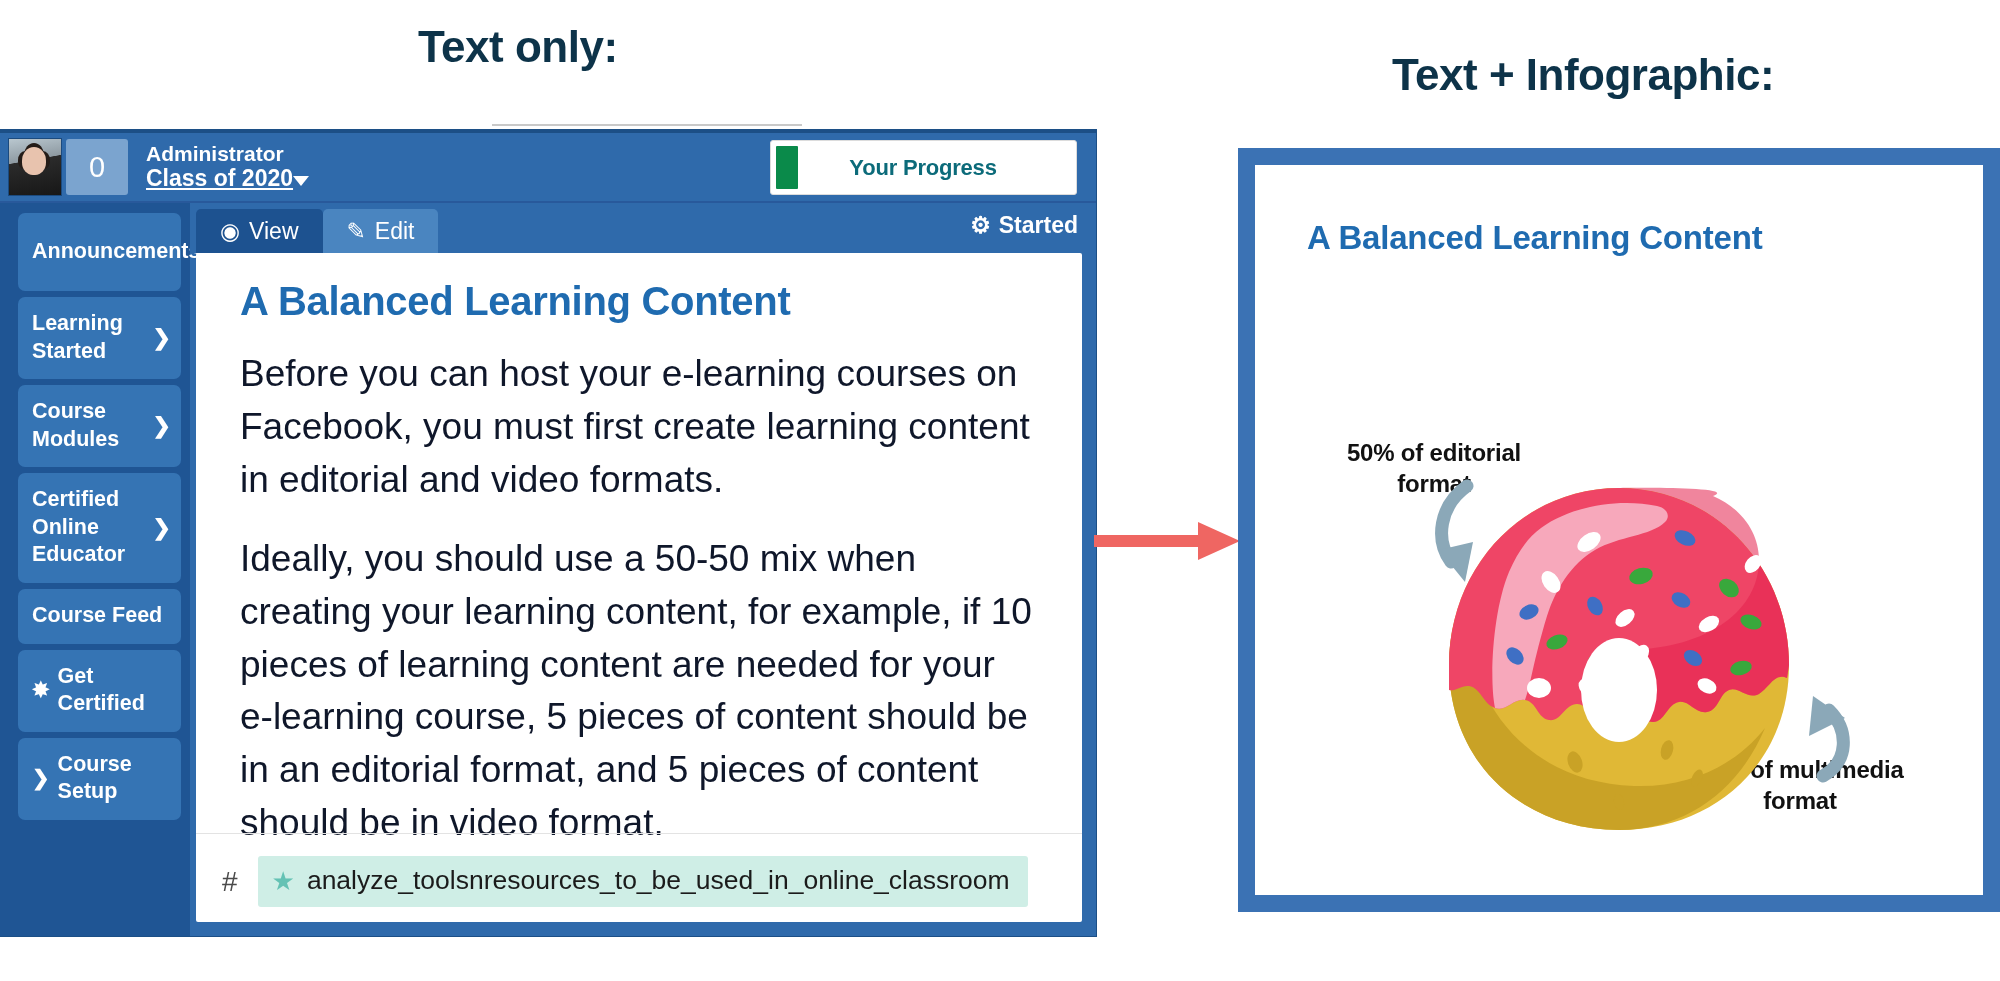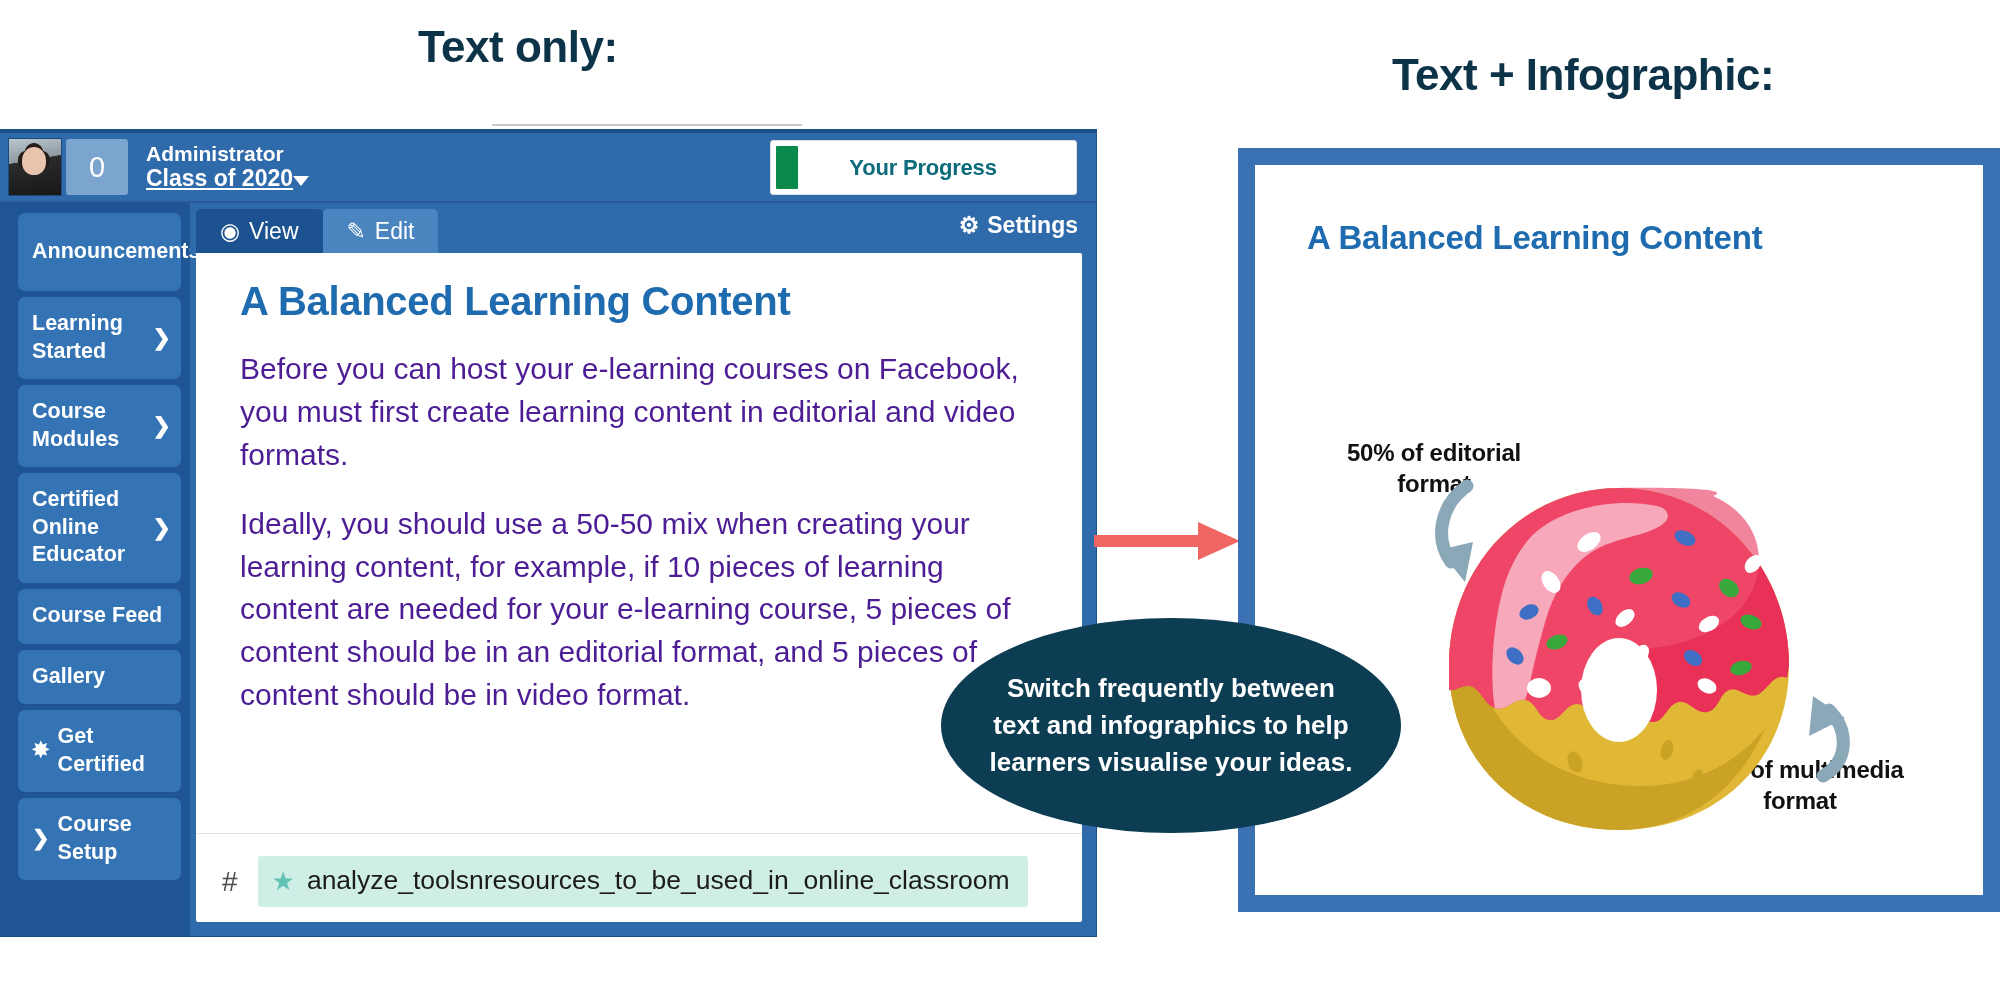--- a/index.html
+++ b/index.html
@@ -99,21 +99,21 @@
   }
   #page-card{
     position:absolute;left:6px;right:14px;top:50px;bottom:14px;background:#ffffff;border-radius:2px;
     overflow:hidden;
   }
   #page-body{padding:26px 44px 0 44px;}
   #page-title{
     color:#1f6bb0;font-size:40px;font-weight:bold;margin:0 0 24px 0;letter-spacing:-0.3px;
   }
   #page-body p{
-    color:#4c1d95;font-size:30px;line-height:1.43;margin:0 0 26px 0;
+    color:#0f172a;font-size:37px;line-height:1.43;margin:0 0 26px 0;
   }
   #tag-divider{position:absolute;left:0;right:0;top:580px;height:1px;background:#e3e3e3;}
   #tag-row{position:absolute;left:0;right:0;top:603px;display:flex;align-items:center;padding-left:26px;}
   #hash{color:#4a4a4a;font-size:28px;margin-right:20px;}
   #tag-chip{
     background:#cfeee6;border-radius:3px;padding:9px 18px 11px 14px;display:flex;align-items:center;gap:12px;
   }
   #tag-star{color:#64c2b4;font-size:26px;line-height:1;}
   #tag-text{color:#1b1b1b;font-size:26.5px;}
 
@@ -186,23 +186,20 @@
         <span>Course Modules</span>
         <span class="chev-r">❯</span>
       </div>
       <div class="side-item tall3">
         <span>Certified Online Educator</span>
         <span class="chev-r">❯</span>
       </div>
       <div class="side-item">
         <span>Course Feed</span>
       </div>
-      <div class="side-item">
-        <span>Gallery</span>
-      </div>
       <div class="side-item tall">
         <span class="lead">✸</span>
         <span>Get Certified</span>
       </div>
       <div class="side-item tall">
         <span class="lead">❯</span>
         <span>Course Setup</span>
       </div>
     </div>
 
@@ -212,21 +209,21 @@
         <div class="tab" id="tab-view">
           <span>◉</span>
           <span>View</span>
         </div>
         <div class="tab" id="tab-edit">
           <span>✎</span>
           <span>Edit</span>
         </div>
         <div id="settings-btn">
           <span>⚙</span>
-          <span>Settings</span>
+          <span>Started</span>
         </div>
       </div>
 
       <div id="page-card">
         <div id="page-body">
           <div id="page-title">A Balanced Learning Content</div>
           <p>Before you can host your e-learning courses on Facebook, you must first create learning content in editorial and video formats.</p>
           <p>Ideally, you should use a 50-50 mix when creating your learning content, for example, if 10 pieces of learning content are needed for your e-learning course, 5 pieces of content should be in an editorial format, and 5 pieces of content should be in video format.</p>
         </div>
 
@@ -315,17 +312,14 @@
 
           <ellipse cx="330" cy="280" rx="38" ry="52" fill="#ffffff"></ellipse>
 
           <path d="M540 300 C560 320 560 352 534 366" stroke="#8ba8b8" stroke-width="13" fill="none" stroke-linecap="round"></path>
           <path d="M556 308 L524 286 L520 326 Z" fill="#8ba8b8"></path>
         </svg>
       </div>
     </div>
   </div>
 
-  <div id="oval">
-    <div id="oval-text">Switch frequently between text and infographics to help learners visualise your ideas.</div>
-  </div>
 
 </div>
 
 </body></html>

